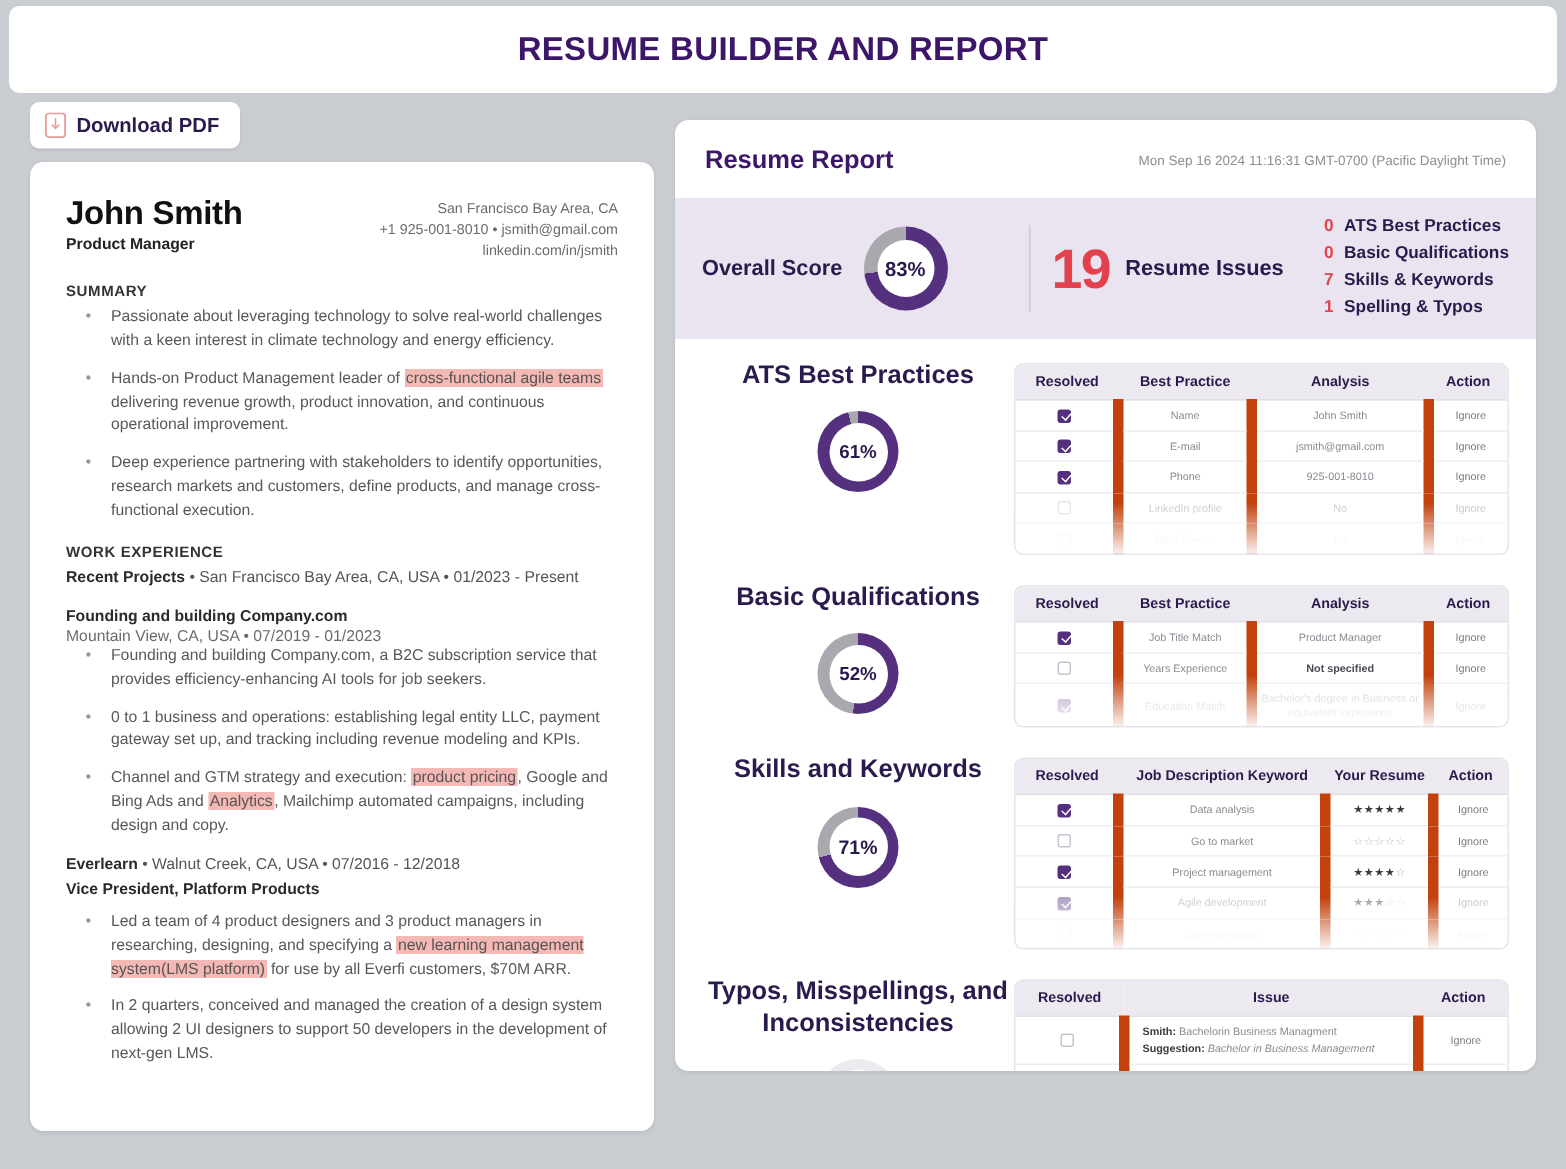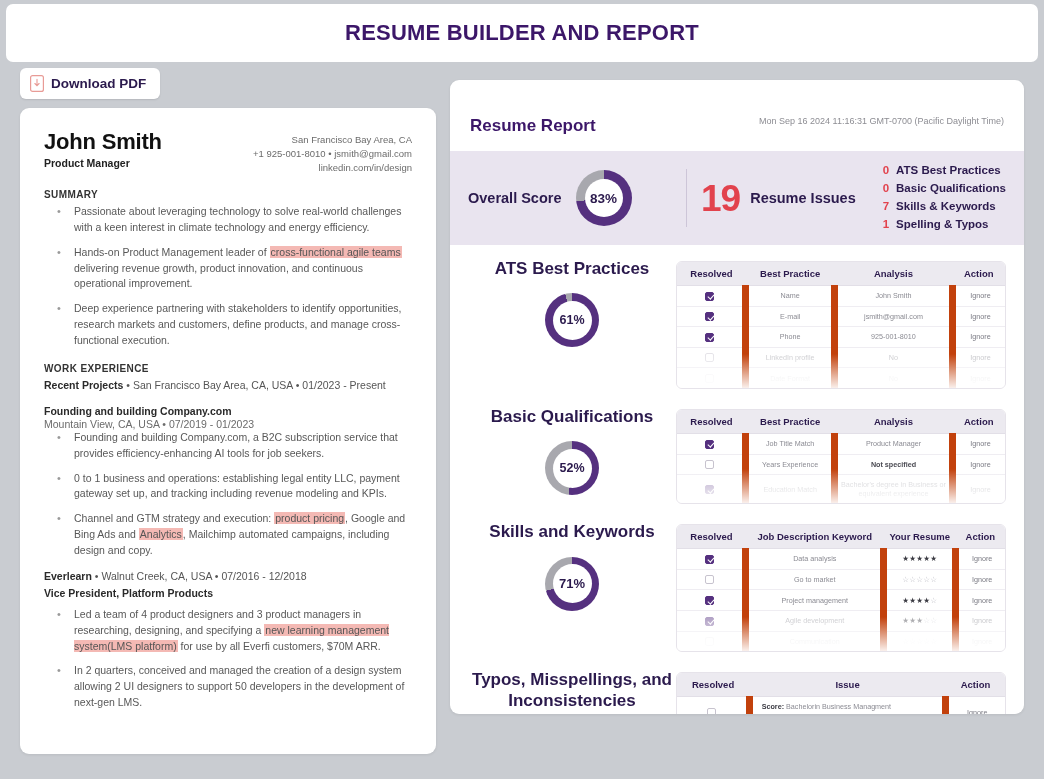--- a/index.html
+++ b/index.html
@@ -71,23 +71,22 @@
   .job-sub { font-size:10.5px; color:#6b6b6b; margin-top:1px; }
   .job-block { margin-top:11px; }
   .role-hd { font-size:10.5px; font-weight:bold; color:#2a2a2a; margin-top:11px; margin-bottom:6px;}
 
   
   .report-card {
     background:#fff; border-radius:9px; width:574px; height:634px;
     box-shadow:0 1px 3px rgba(0,0,0,.08); overflow:hidden;
   }
   .rep-head {
-    display:flex; align-items:flex-start; justify-content:space-between;
+    display:flex; align-items:center; justify-content:space-between;
     padding:17px 20px 15px 20px;
-    margin-top:19px;
   }
   .rep-title { font-size:17px; font-weight:bold; color:#3c1769; }
   .rep-date { font-size:9px; color:#8d8d93; }
 
   .summary-band {
     background:#e9e4ef; display:flex; align-items:center;
     padding:14px 18px; height:94px;
   }
   .sum-left { display:flex; align-items:center; gap:14px; width:218px; }
   .sum-label { font-size:14.5px; font-weight:bold; color:#2b1a4d; }
@@ -182,21 +181,21 @@
 
       <div class="resume-card">
         <div class="rs-head">
           <div>
             <div class="rs-name">John Smith</div>
             <div class="rs-role">Product Manager</div>
           </div>
           <div class="rs-contact">
             <div>San Francisco Bay Area, CA</div>
             <div>+1 925-001-8010 • jsmith@gmail.com</div>
-            <div>linkedin.com/in/design</div>
+            <div>linkedin.com/in/jsmith</div>
           </div>
         </div>
 
         <div class="sec-title">SUMMARY</div>
         <ul class="bul" id="summary-bullets">
             <li>Passionate about leveraging technology to solve real-world challenges with a keen interest in climate technology and energy efficiency.</li>
             <li>Hands-on Product Management leader of <span class="hl">cross-functional agile teams</span> delivering revenue growth, product innovation, and continuous operational improvement.</li>
             <li>Deep experience partnering with stakeholders to identify opportunities, research markets and customers, define products, and manage cross-functional execution.</li>
           </ul>
 
@@ -468,21 +467,21 @@
                     <thead>
                       <tr>
                         <th>Resolved</th>
                         <th>Issue</th>
                         <th>Action</th>
                       </tr>
                     </thead>
                     <tbody>
                       <tr>
                         <td><span class="chk"></span></td>
-                        <td class="issue"><b>Score:</b> Bachelorin Business Managment<br><b>Suggestion:</b> <i>Bachelor in Business Management</i></td>
+                        <td class="issue"><b>Smith:</b> Bachelorin Business Managment<br><b>Suggestion:</b> <i>Bachelor in Business Management</i></td>
                         <td class="act">Ignore</td>
                       </tr>
                       <tr>
                         <td></td>
                         <td class="issue"> problems_l<br> </td>
                         <td class="act">Ignore</td>
                       </tr>
                     </tbody>
                   </table>
                 </div>

